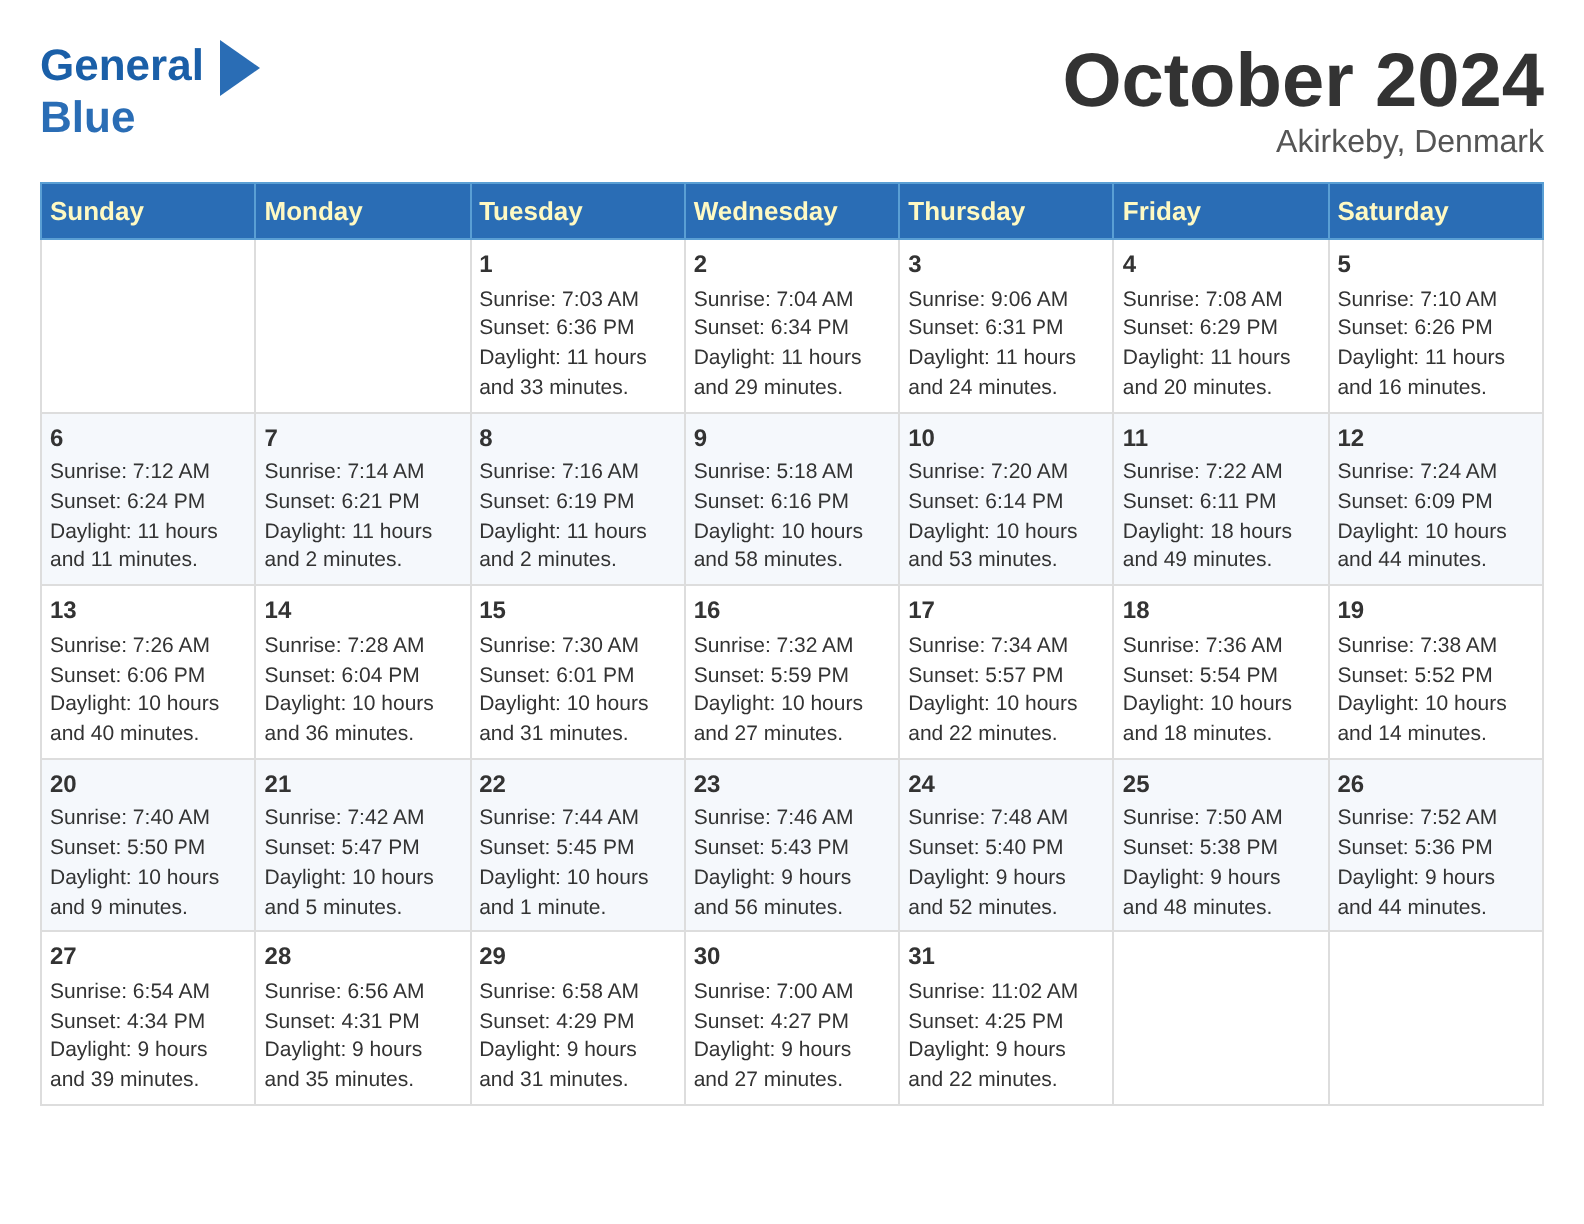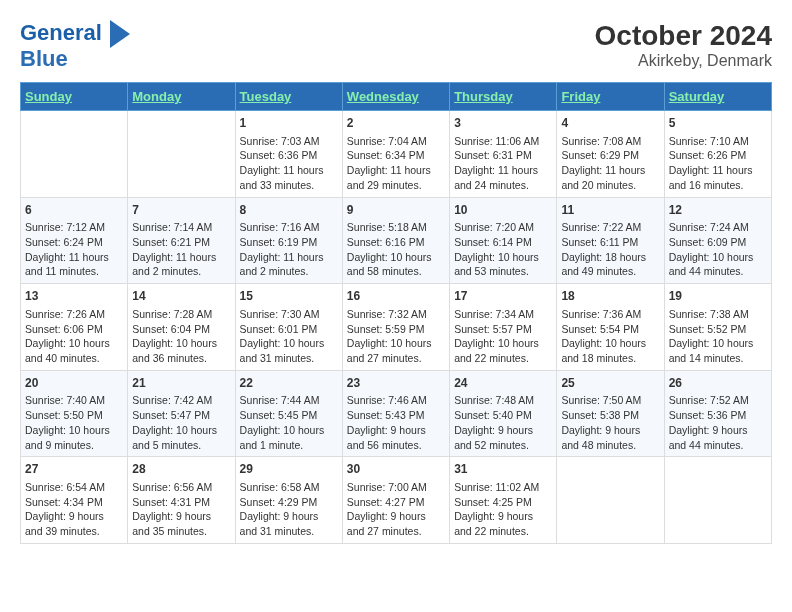--- a/index.html
+++ b/index.html
@@ -32,44 +32,43 @@
     }
     .logo-icon {
       width: 20px;
       height: 28px;
       margin-left: 2px;
     }
     .title-block {
       text-align: right;
     }
     .month-title {
-      font-size: 28px;
+      font-size: 38px;
       font-weight: bold;
       color: #333;
     }
     .location-title {
       font-size: 16px;
       color: #555;
     }
     table {
       width: 100%;
       border-collapse: collapse;
       table-layout: fixed;
     }
     thead tr {
       background-color: #2a6db5;
     }
     thead th {
-      color: #86efac;
+      color: #fef9c3;
       font-size: 13px;
       font-weight: bold;
       padding: 6px 4px;
       text-align: left;
       border: 1px solid #5a9fd4;
-      text-decoration: underline;
     }
     tbody tr {
       border-bottom: 1px solid #ccc;
     }
     tbody td {
       vertical-align: top;
       font-size: 10.5px;
       padding: 4px 4px;
       border: 1px solid #ddd;
       min-height: 80px;
@@ -138,21 +137,21 @@
           <div>Daylight: 11 hours and 33 minutes.</div>
         </td>
         <td>
           <span class="day-number">2</span>
           <div>Sunrise: 7:04 AM</div>
           <div>Sunset: 6:34 PM</div>
           <div>Daylight: 11 hours and 29 minutes.</div>
         </td>
         <td>
           <span class="day-number">3</span>
-          <div>Sunrise: 11:06 AM</div>
+          <div>Sunrise: 9:06 AM</div>
           <div>Sunset: 6:31 PM</div>
           <div>Daylight: 11 hours and 24 minutes.</div>
         </td>
         <td>
           <span class="day-number">4</span>
           <div>Sunrise: 7:08 AM</div>
           <div>Sunset: 6:29 PM</div>
           <div>Daylight: 11 hours and 20 minutes.</div>
         </td>
         <td>

